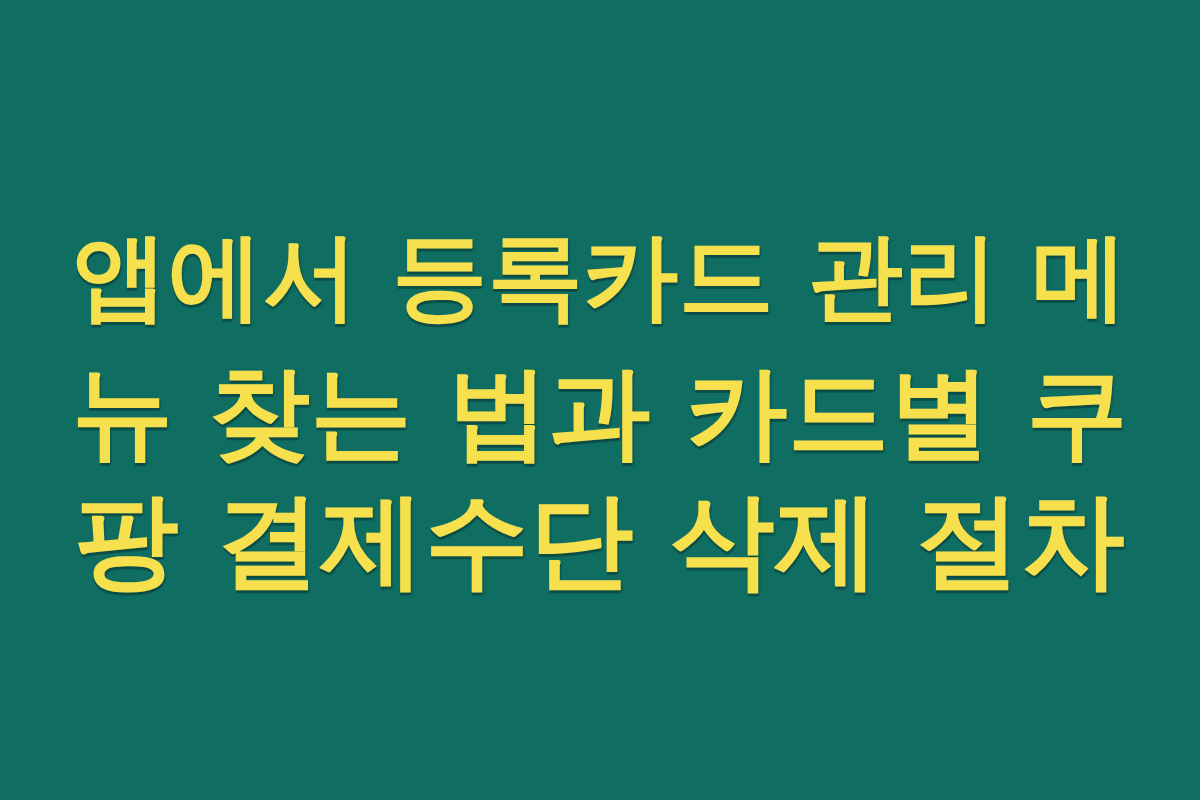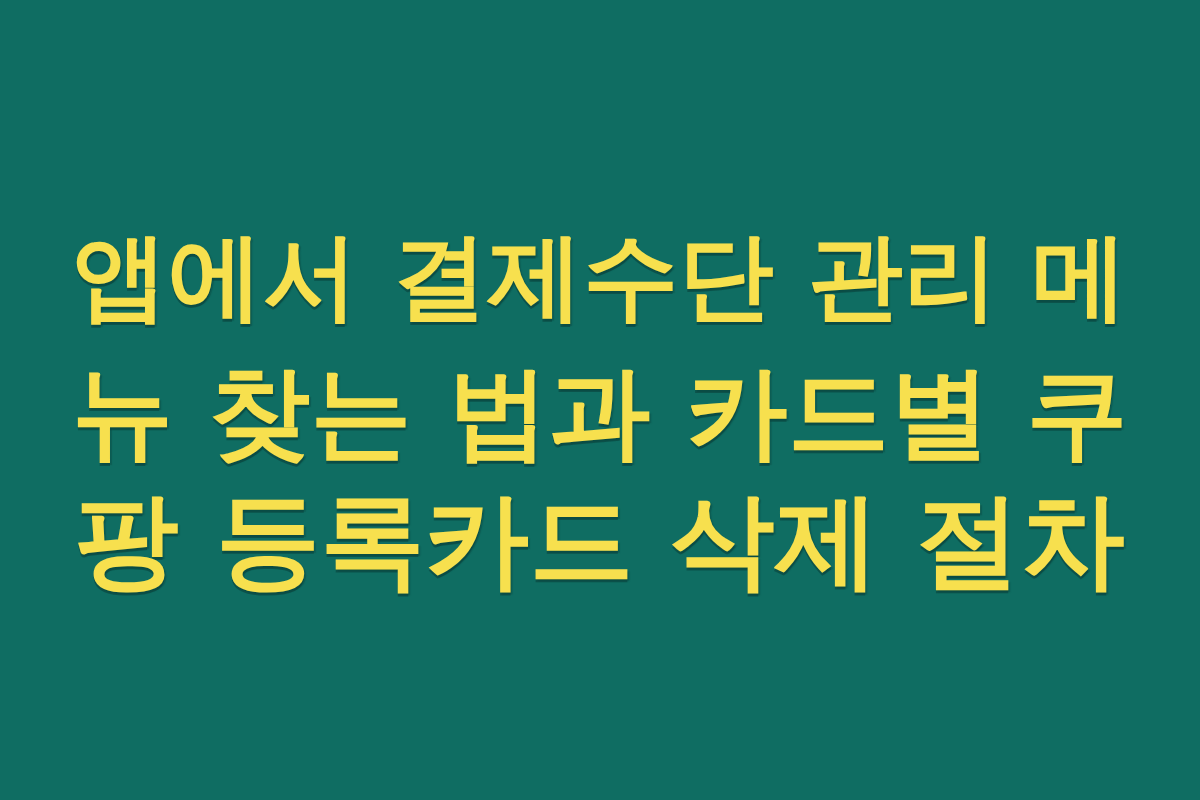--- a/index.html
+++ b/index.html
@@ -53,21 +53,21 @@
     -webkit-font-smoothing: antialiased;
   }
 </style>
 </head>
 <body style="background-color: rgb(15, 109, 98);">
 
 <div id="poster" style="background-color: rgb(15, 109, 98);">
 
   <div id="headline-block">
 
-    <span class="headline-line" style="color: rgb(247, 224, 78); font-size: 95px;">앱에서 결제수단 관리 메</span>
+    <span class="headline-line" style="color: rgb(247, 224, 78); font-size: 95px;">앱에서 등록카드 관리 메</span>
 
     <span class="headline-line" style="color: rgb(247, 224, 78); font-size: 101px; margin-top: 8px;">뉴 찾는 법과 카드별 쿠</span>
 
-    <span class="headline-line" style="color: rgb(247, 224, 78);">팡 등록카드 삭제 절차</span>
+    <span class="headline-line" style="color: rgb(247, 224, 78);">팡 결제수단 삭제 절차</span>
 
   </div>
 
 </div>
 
 </body></html>

